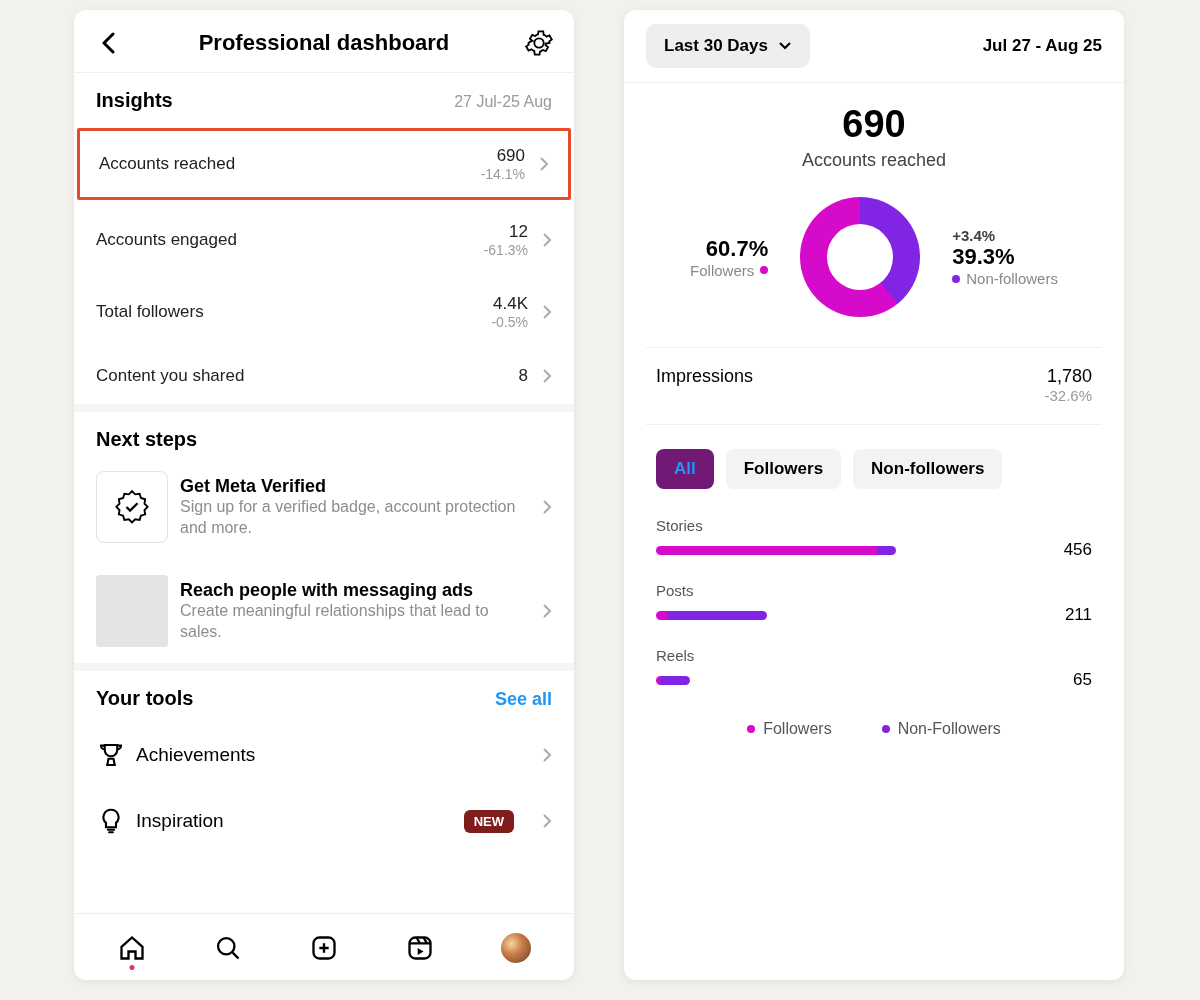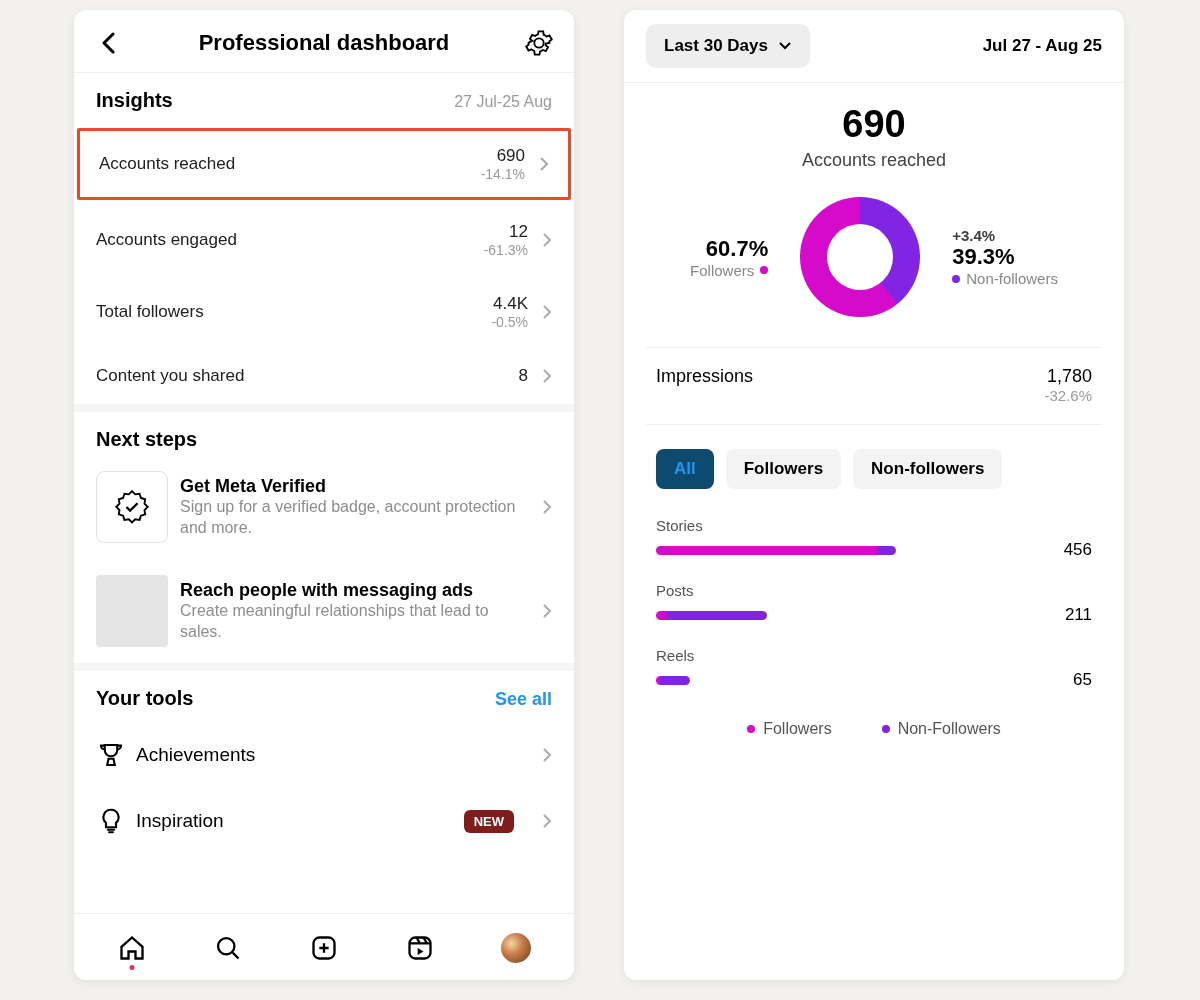--- a/index.html
+++ b/index.html
@@ -51,21 +51,21 @@
   .dot-v { width: 8px; height: 8px; border-radius: 50%; background: #8224e3; display: inline-block;}
   .impress-row { display: flex; justify-content: space-between; align-items: flex-start; padding: 18px 10px 20px; }
   .impress-row .lbl { font-size: 18px; }
   .impress-vals { text-align: right; }
   .impress-val { font-size: 18px; }
   .impress-delta { font-size: 15px; color: #9a9a9a; }
   .content-type-section { padding: 24px 10px 0; }
   .ct-title { font-size: 20px; font-weight: 700; margin-bottom: 26px;}
   .pills { display: flex; gap: 12px; margin-bottom: 28px;}
   .pill { border-radius: 8px; padding: 10px 18px; font-size: 17px; font-weight: 600; background: #f3f3f3;}
-  .pill.active { background: #0c4a6e; color: #2196f3; text-align: right; }
+  .pill.active { background: #701a75; color: #2196f3; text-align: right; }
   .bar-row { margin-bottom: 22px; }
   .bar-row .cap { font-size: 15px; color: #555; margin-bottom: 6px; }
   .bar-row .line { display: flex; align-items: center; }
   .bar-track { height: 9px; border-radius: 5px; display: flex; overflow: hidden; }
   .bar-f { background: #d60acb; height: 100%; }
   .bar-n { background: #8224e3; height: 100%; }
   .bar-val { margin-left: auto; font-size: 17px; font-weight: 500; padding-left: 10px;}
   .legend-row { display: flex; justify-content: center; gap: 50px; padding-top: 8px; font-size: 16px; color: #555;}
   .legend-row span { display: flex; align-items: center; gap: 8px;}
   svg { display: block; }

